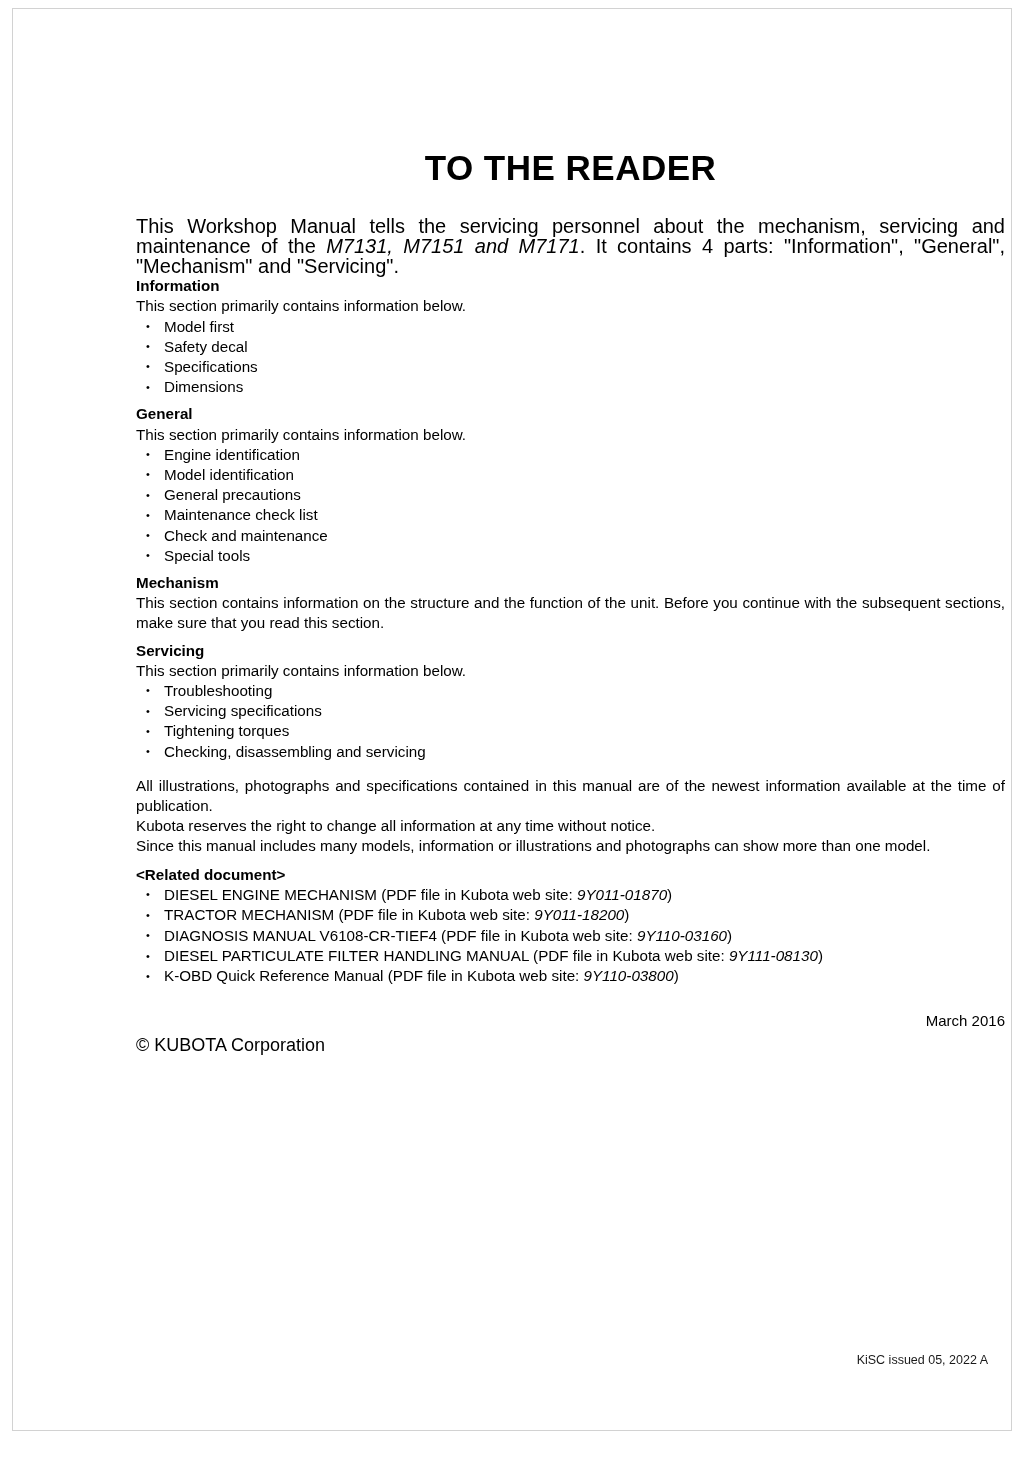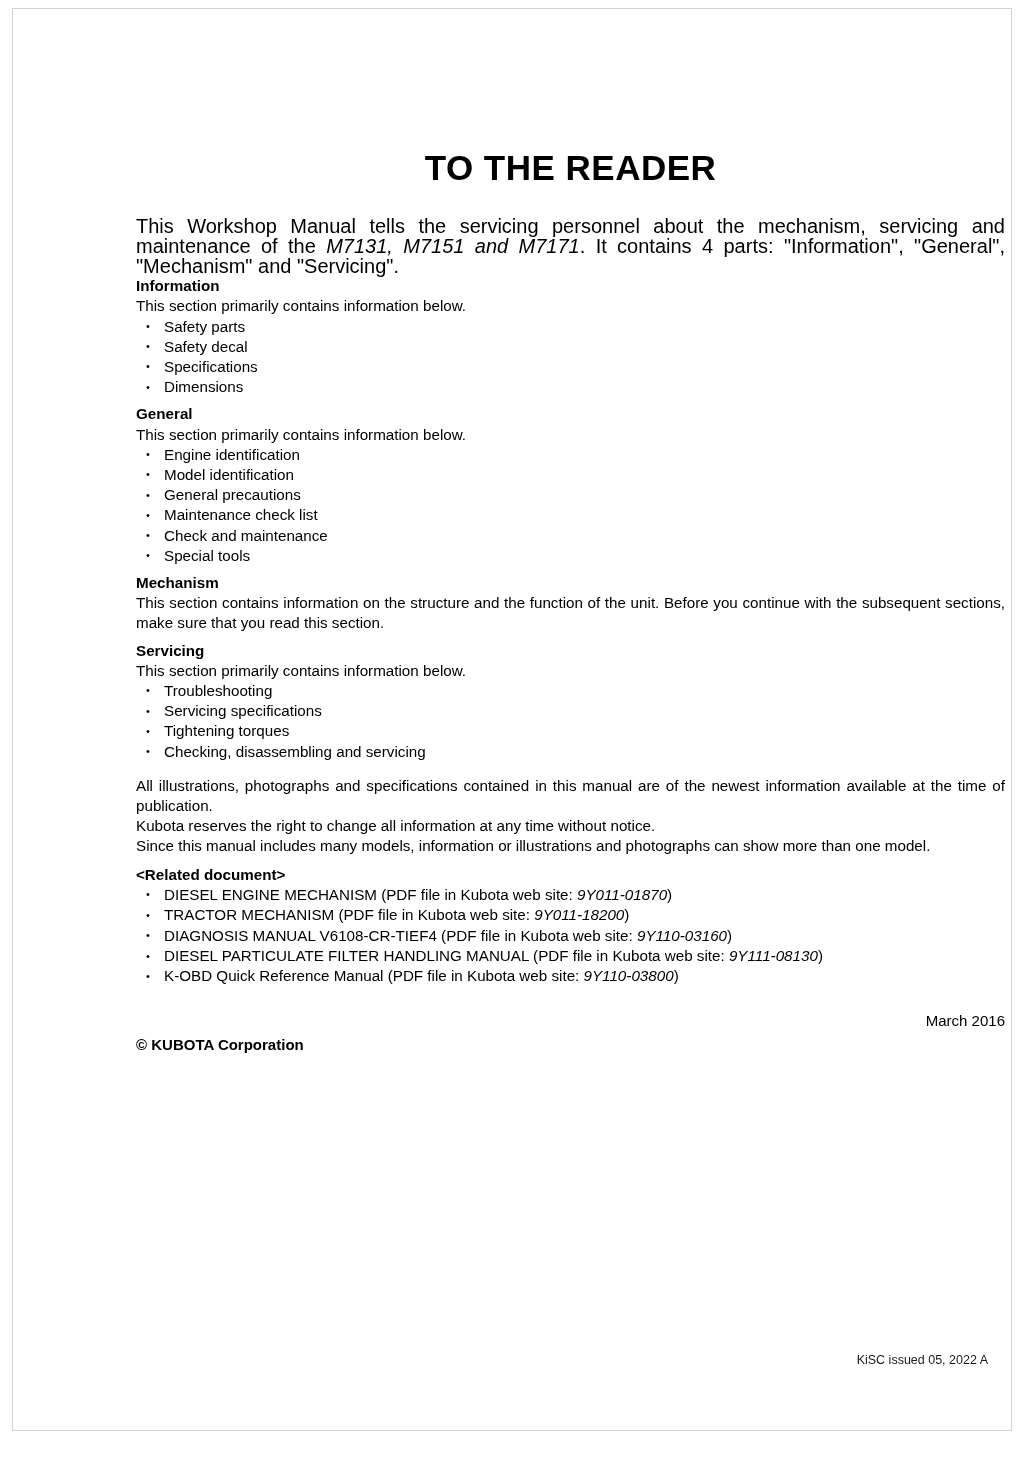--- a/index.html
+++ b/index.html
@@ -129,22 +129,22 @@
   .date-line {
     text-align: right;
     font-size: 15px;
     font-weight: normal;
     margin: 0;
     padding-top: 24px;
     line-height: 20px;
   }
 
   .copyright-line {
-    font-size: 15px;
-    font-weight: bold;
+    font-size: 18px;
+    font-weight: normal;
     margin: 0;
     padding-top: 4px;
     line-height: 20px;
   }
 
   .footer-note {
     position: absolute;
     left: 106px;
     top: 1343px;
     width: 869px;
@@ -162,21 +162,21 @@
   <div class="content">
 
     <h1 class="page-title">TO THE READER</h1>
 
     <p class="intro"><span>This Workshop Manual tells the servicing personnel about the mechanism, servicing and maintenance of the </span><span class="model">M7131, M7151 and M7171</span><span>. It contains 4 parts: "Information", "General", "Mechanism" and "Servicing".</span></p>
 
     <div>
       <div class="section-heading">Information</div>
       <div class="section-lead">This section primarily contains information below.</div>
       <ul class="bullets">
-        <li>Safety parts</li>
+        <li>Model first</li>
         <li>Safety decal</li>
         <li>Specifications</li>
         <li>Dimensions</li>
       </ul>
     </div>
 
     <div class="gap-before-heading">
       <div class="section-heading">General</div>
       <div class="section-lead">This section primarily contains information below.</div>
       <ul class="bullets">

